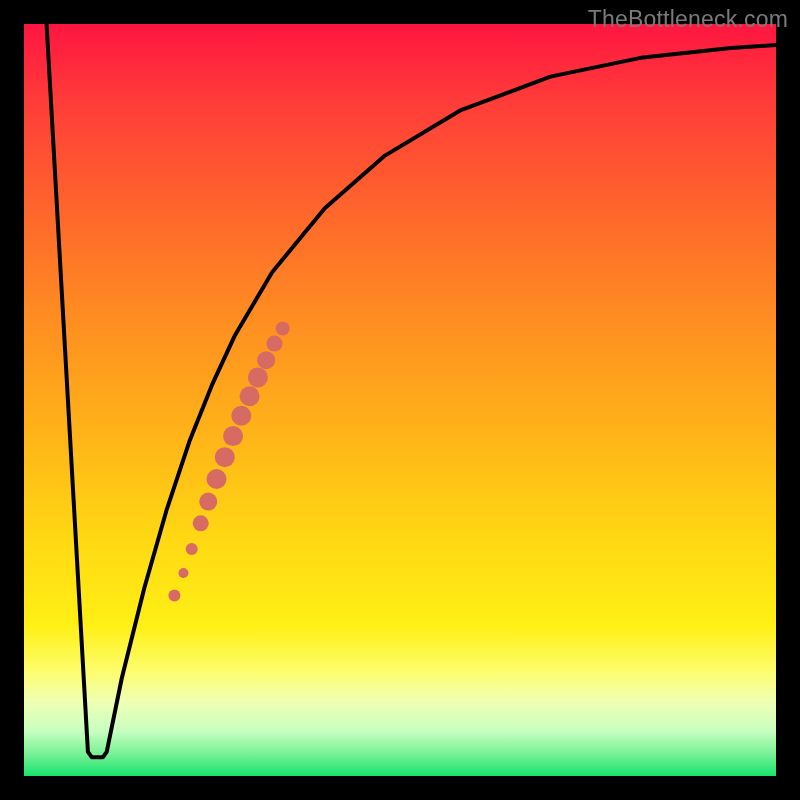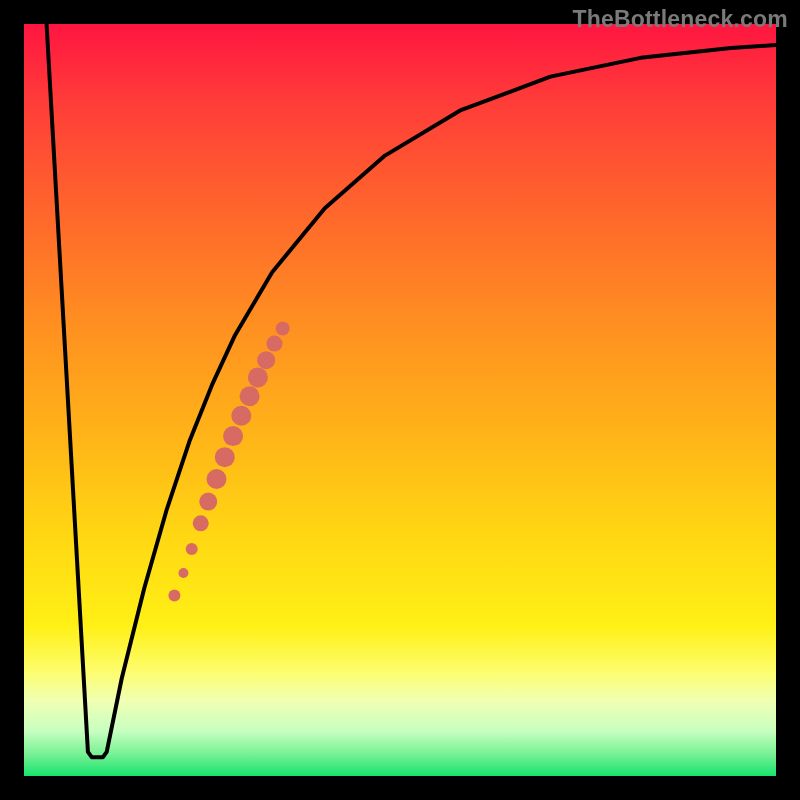--- a/index.html
+++ b/index.html
@@ -53,21 +53,21 @@
       #7af196 97%,
       #17e36d 100%
     );
   }
   .attribution {
     position: absolute;
     top: 6px;
     right: 12px;
     color: #7a7a7a;
     font-size: 23px;
-    font-weight: 700;
+    font-weight: 400;
     letter-spacing: 0.2px;
     font-family: Arial, Helvetica, sans-serif;
   }
   svg {
     position: absolute;
     left: 0;
     top: 0;
     width: 100%;
     height: 100%;
     overflow: visible;

